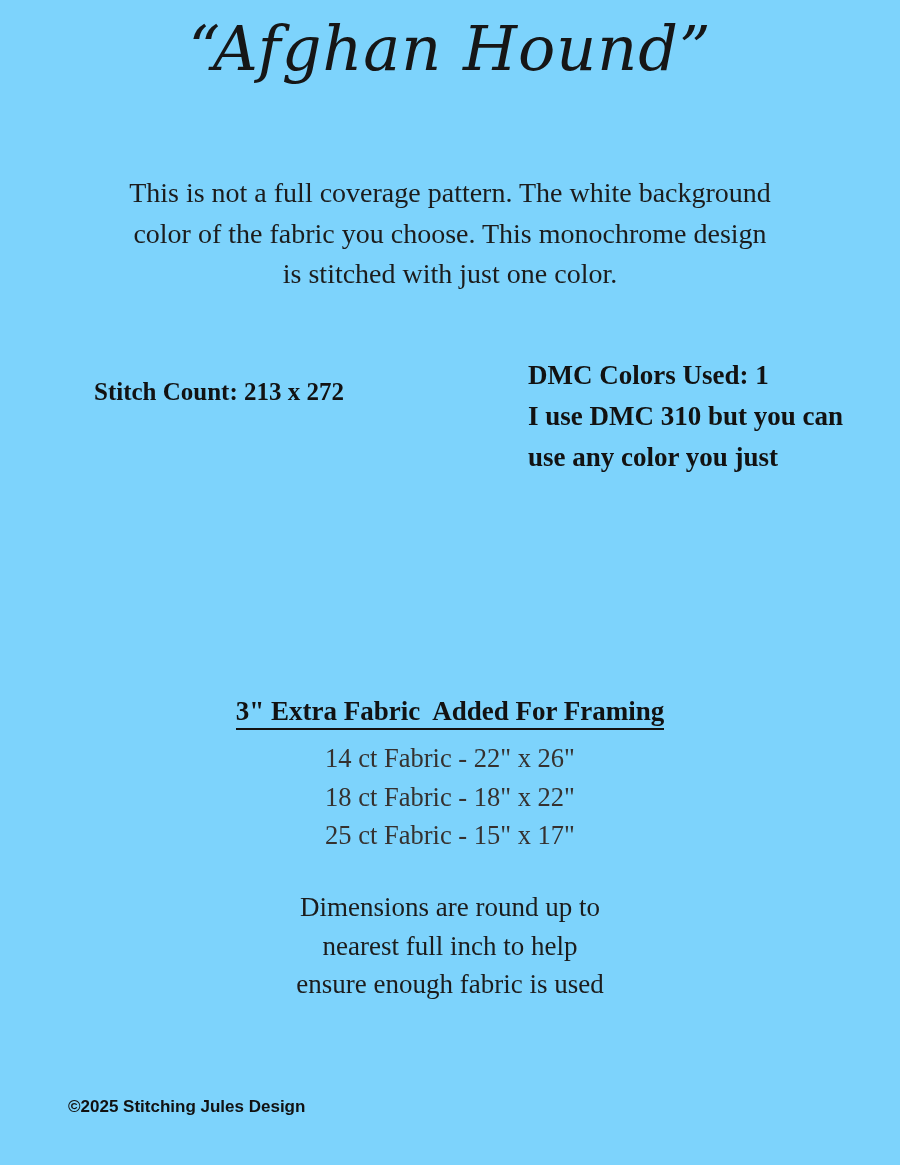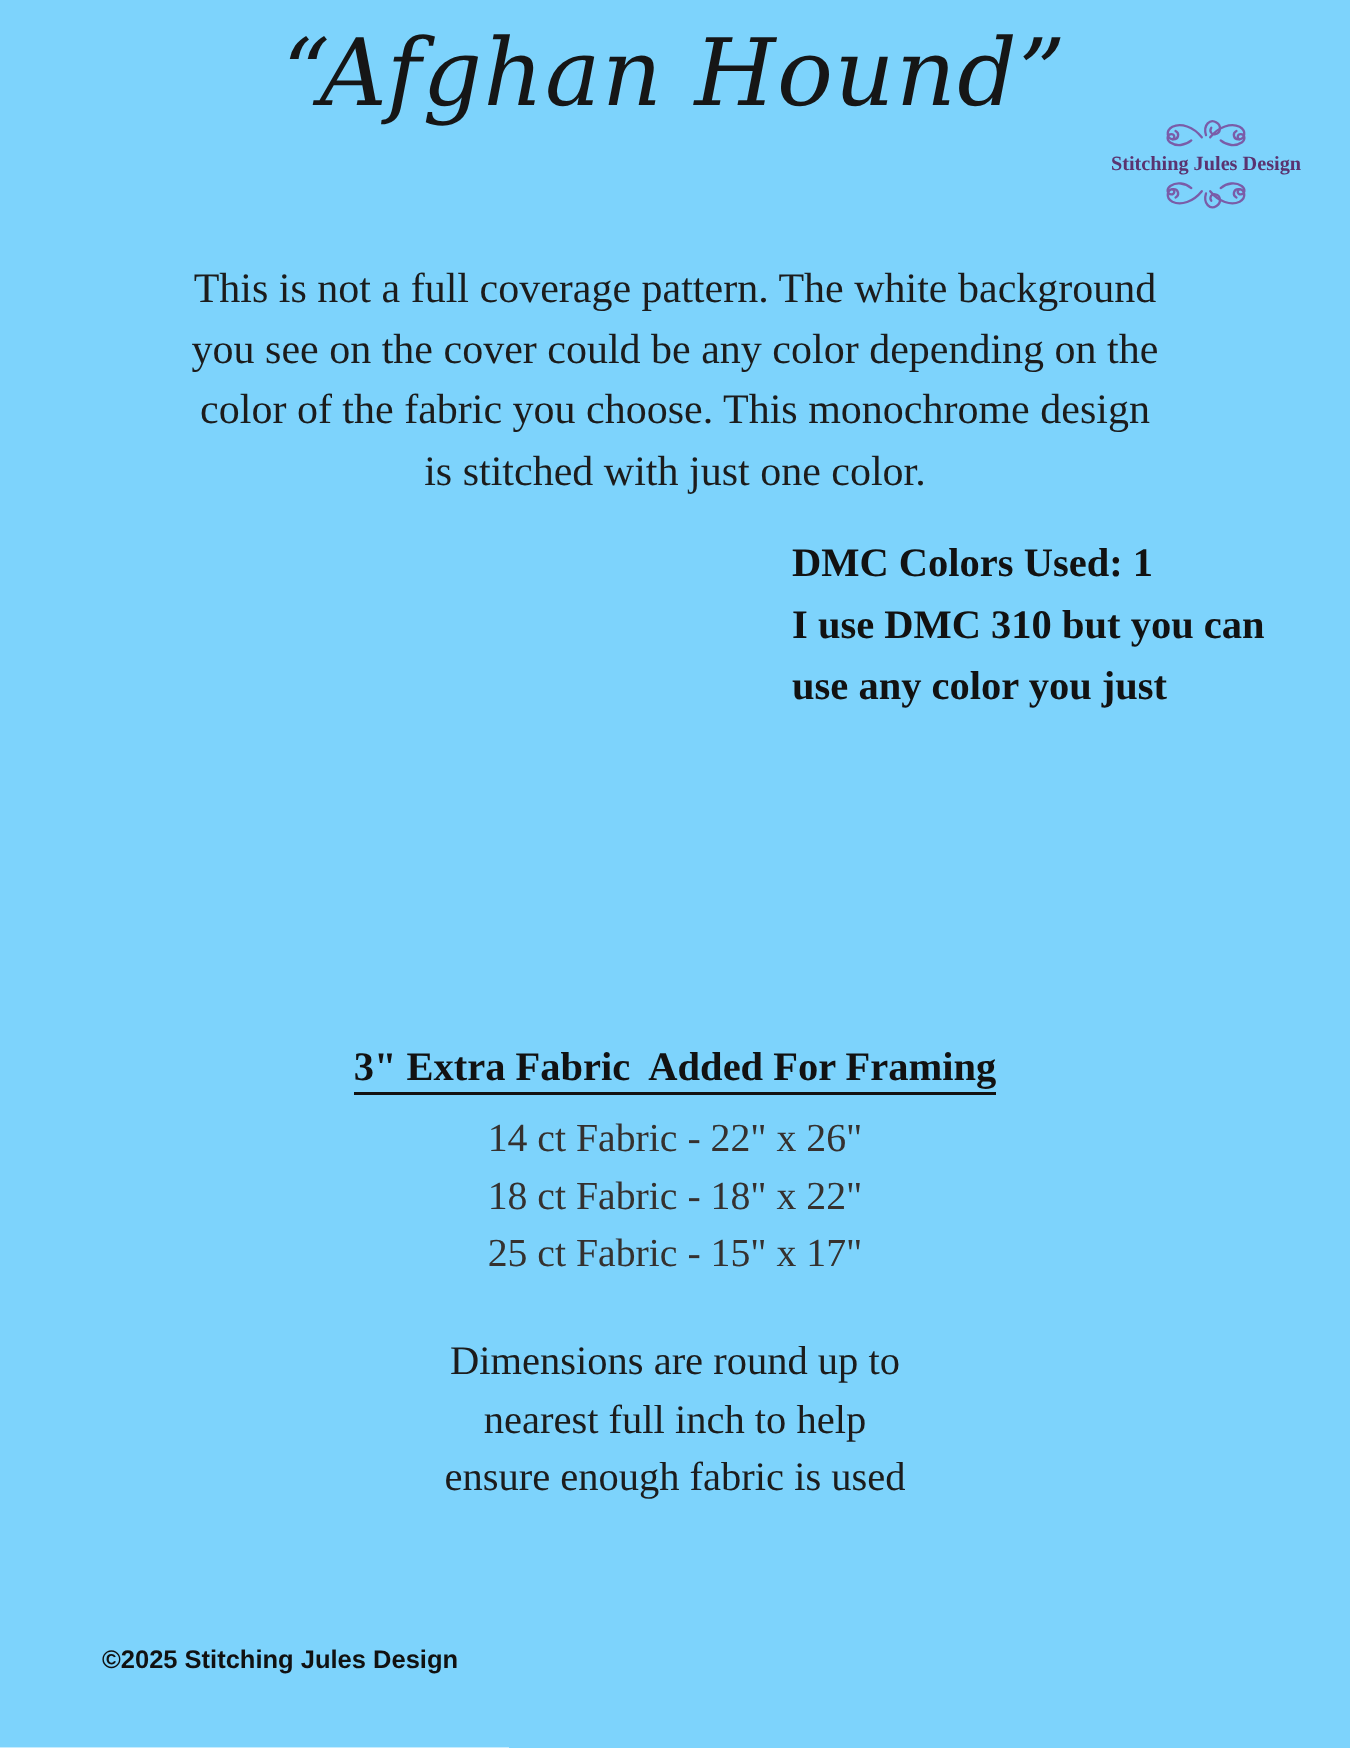--- a/index.html
+++ b/index.html
@@ -113,49 +113,28 @@
     color: #111111;
   }
 </style>
 </head>
 <body>
 
 <div class="page">
 
   <h1 class="title">“Afghan Hound”</h1>
 
-  <div class="logo">
-    <svg class="flourish top" viewBox="0 0 140 34" width="98" height="24" aria-hidden="true">
-      <g fill="none" stroke="#7a5ca8" stroke-width="2.2" stroke-linecap="round">
-        <path d="M70 20 c -3 -10 4 -16 10 -12 c 5 3 4 10 -1 11 c -4 1 -6 -3 -4 -6"></path>
-        <path d="M66 22 C 58 12 46 8 38 12 C 31 16 33 24 39 24 C 44 24 45 18 41 16"></path>
-        <path d="M56 25 c -6 5 -14 6 -20 2 c -4 -3 -3 -8 1 -8 c 3 0 4 4 1 5"></path>
-        <path d="M74 22 C 82 12 94 8 102 12 C 109 16 107 24 101 24 C 96 24 95 18 99 16"></path>
-        <path d="M84 25 c 6 5 14 6 20 2 c 4 -3 3 -8 -1 -8 c -3 0 -4 4 -1 5"></path>
-      </g>
-    </svg>
-    <div class="logo-text">Stitching Jules Design</div>
-    <svg class="flourish bottom" viewBox="0 0 140 34" width="98" height="24" aria-hidden="true">
-      <g fill="none" stroke="#7a5ca8" stroke-width="2.2" stroke-linecap="round">
-        <path d="M70 20 c -3 -10 4 -16 10 -12 c 5 3 4 10 -1 11 c -4 1 -6 -3 -4 -6"></path>
-        <path d="M66 22 C 58 12 46 8 38 12 C 31 16 33 24 39 24 C 44 24 45 18 41 16"></path>
-        <path d="M56 25 c -6 5 -14 6 -20 2 c -4 -3 -3 -8 1 -8 c 3 0 4 4 1 5"></path>
-        <path d="M74 22 C 82 12 94 8 102 12 C 109 16 107 24 101 24 C 96 24 95 18 99 16"></path>
-        <path d="M84 25 c 6 5 14 6 20 2 c 4 -3 3 -8 -1 -8 c -3 0 -4 4 -1 5"></path>
-      </g>
-    </svg>
-  </div>
 
   <div class="intro">
     <div>This is not a full coverage pattern. The white background</div>
-    <div>you see on the cover could be any color depending on the</div>
     <div>color of the fabric you choose. This monochrome design</div>
     <div>is stitched with just one color.</div>
   </div>
 
+  <div class="stitch-count">Stitch Count: 213 x 272</div>
 
   <div class="dmc">
     <div>DMC Colors Used: 1</div>
     <div>I use DMC 310 but you can</div>
     <div>use any color you just</div>
   </div>
 
 
   <div class="section framing">
     <div class="section-heading">

